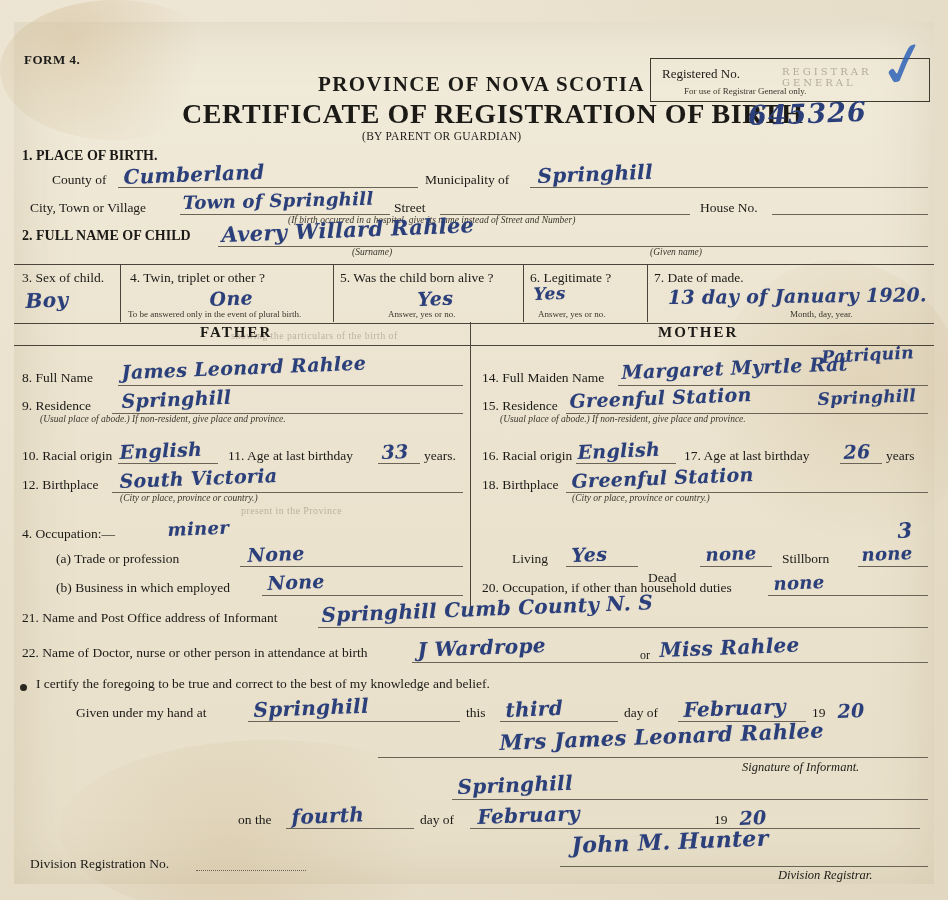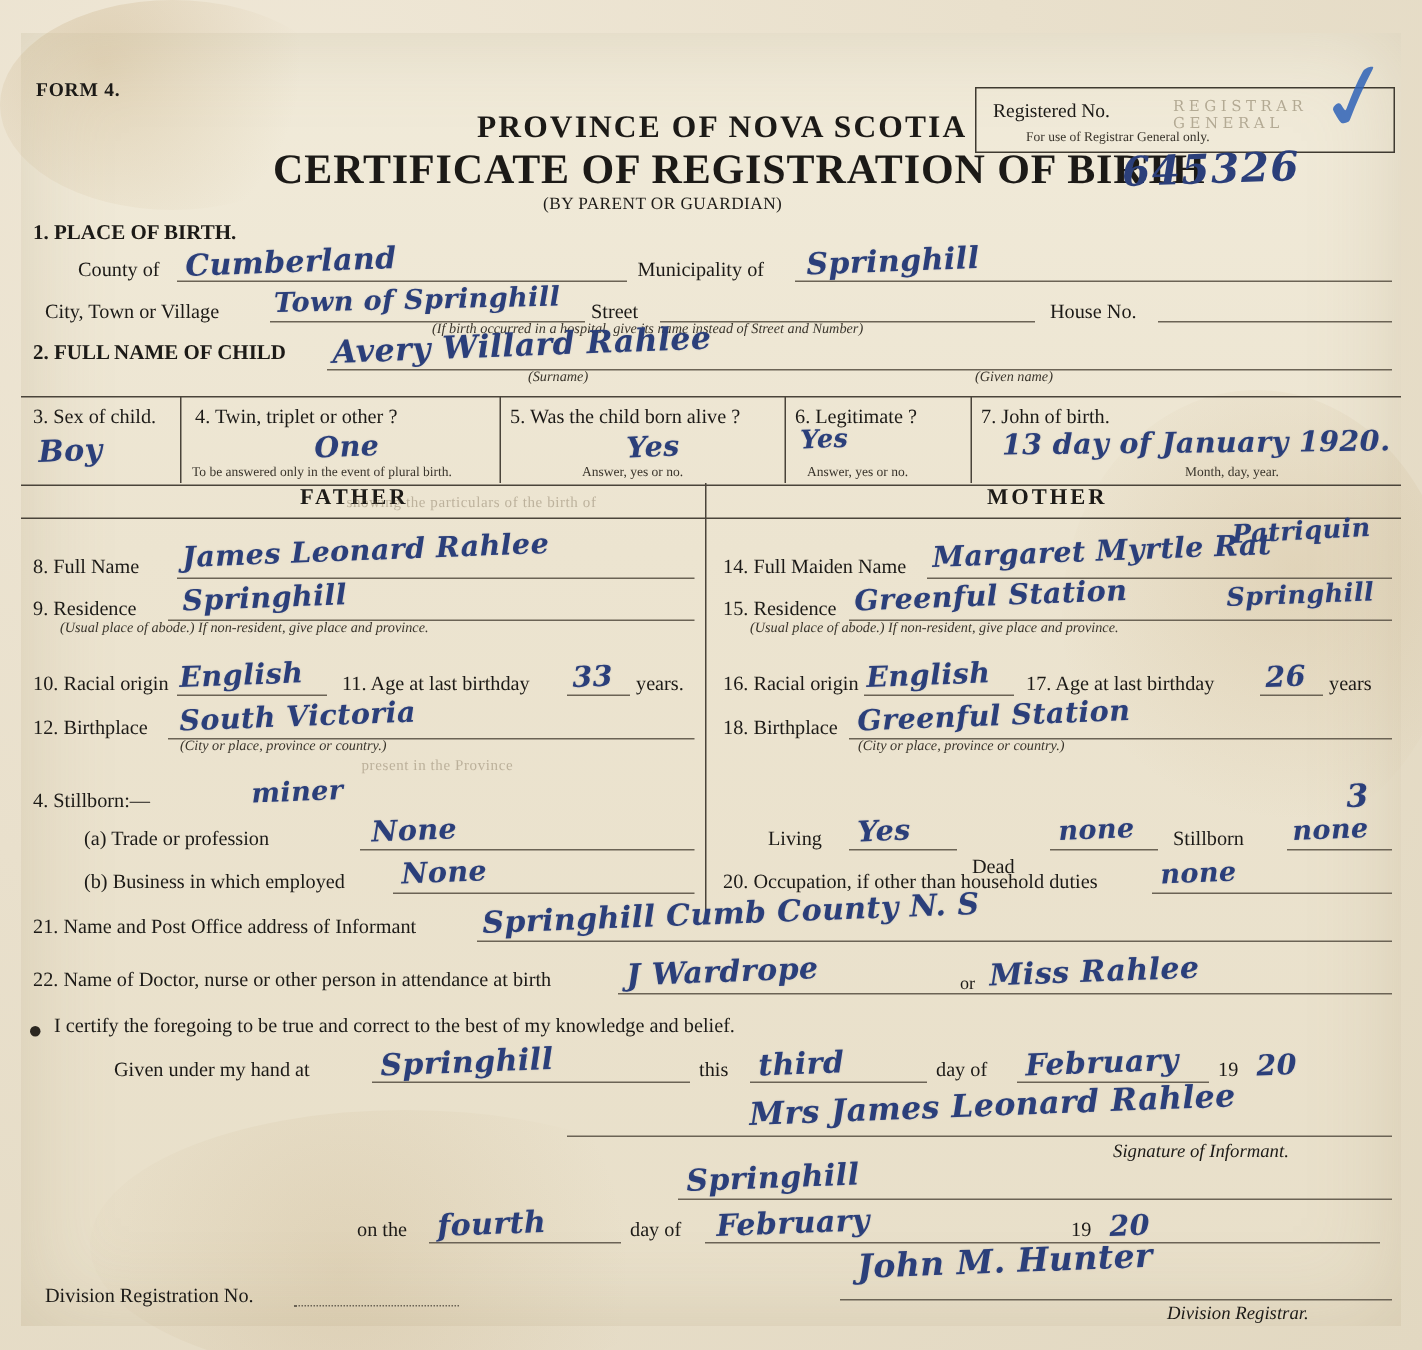--- a/index.html
+++ b/index.html
@@ -156,21 +156,21 @@
   <div class="t small2" style="left:128px;top:309px;">To be answered only in the event of plural birth.</div>
 
   <div class="t lbl" style="left:340px;top:270px;"><span>5.</span> <span>Was the child born alive ?</span></div>
   <div class="t hand" style="left:418px;top:288px;font-size:19px;">Yes</div>
   <div class="t small2" style="left:388px;top:309px;">Answer, yes or no.</div>
 
   <div class="t lbl" style="left:530px;top:270px;"><span>6.</span> <span>Legitimate ?</span></div>
   <div class="t hand" style="left:534px;top:284px;font-size:17px;">Yes</div>
   <div class="t small2" style="left:538px;top:309px;">Answer, yes or no.</div>
 
-  <div class="t lbl" style="left:654px;top:270px;"><span>7.</span> <span>John of birth.</span></div>
+  <div class="t lbl" style="left:654px;top:270px;"><span>7.</span> <span>Date of made.</span></div>
   <div class="t hand flat" style="left:668px;top:286px;font-size:19px;">13 day of January 1920.</div>
   <div class="t small2" style="left:790px;top:309px;">Month, day, year.</div>
 
   <div class="vline" style="left:470px;top:322px;height:288px;"></div>
   <div class="hline" style="left:14px;top:345px;width:920px;"></div>
   <div class="t sec-head" style="left:200px;top:324px;">FATHER</div>
   <div class="t sec-head" style="left:658px;top:324px;">MOTHER</div>
 
   <div class="ghost" style="left:215px;top:330px;">showing the particulars of the birth of</div>
   <div class="ghost" style="left:225px;top:505px;">present in the Province</div>
@@ -191,21 +191,21 @@
   <div class="t lbl" style="left:228px;top:448px;"><span>11.</span> <span>Age at last birthday</span></div>
   <div class="line" style="left:378px;top:463px;width:42px;"></div>
   <div class="t hand" style="left:382px;top:441px;font-size:19px;">33</div>
   <div class="t lbl" style="left:424px;top:448px;">years.</div>
 
   <div class="t lbl" style="left:22px;top:477px;"><span>12.</span> <span>Birthplace</span></div>
   <div class="line" style="left:112px;top:492px;width:351px;"></div>
   <div class="t hand" style="left:120px;top:470px;font-size:19px;">South Victoria</div>
   <div class="t small" style="left:120px;top:493px;">(City or place, province or country.)</div>
 
-  <div class="t lbl" style="left:22px;top:526px;"><span>4.</span> <span>Stillborn:—</span></div>
+  <div class="t lbl" style="left:22px;top:526px;"><span>4.</span> <span>Occupation:—</span></div>
   <div class="t hand" style="left:168px;top:519px;font-size:18px;">miner</div>
 
   <div class="t lbl" style="left:56px;top:551px;"><span>(a)</span> <span>Trade or profession</span></div>
   <div class="line" style="left:240px;top:566px;width:223px;"></div>
   <div class="t hand" style="left:248px;top:544px;font-size:19px;">None</div>
 
   <div class="t lbl" style="left:56px;top:580px;"><span>(b)</span> <span>Business in which employed</span></div>
   <div class="line" style="left:262px;top:595px;width:201px;"></div>
   <div class="t hand" style="left:268px;top:572px;font-size:19px;">None</div>
 

